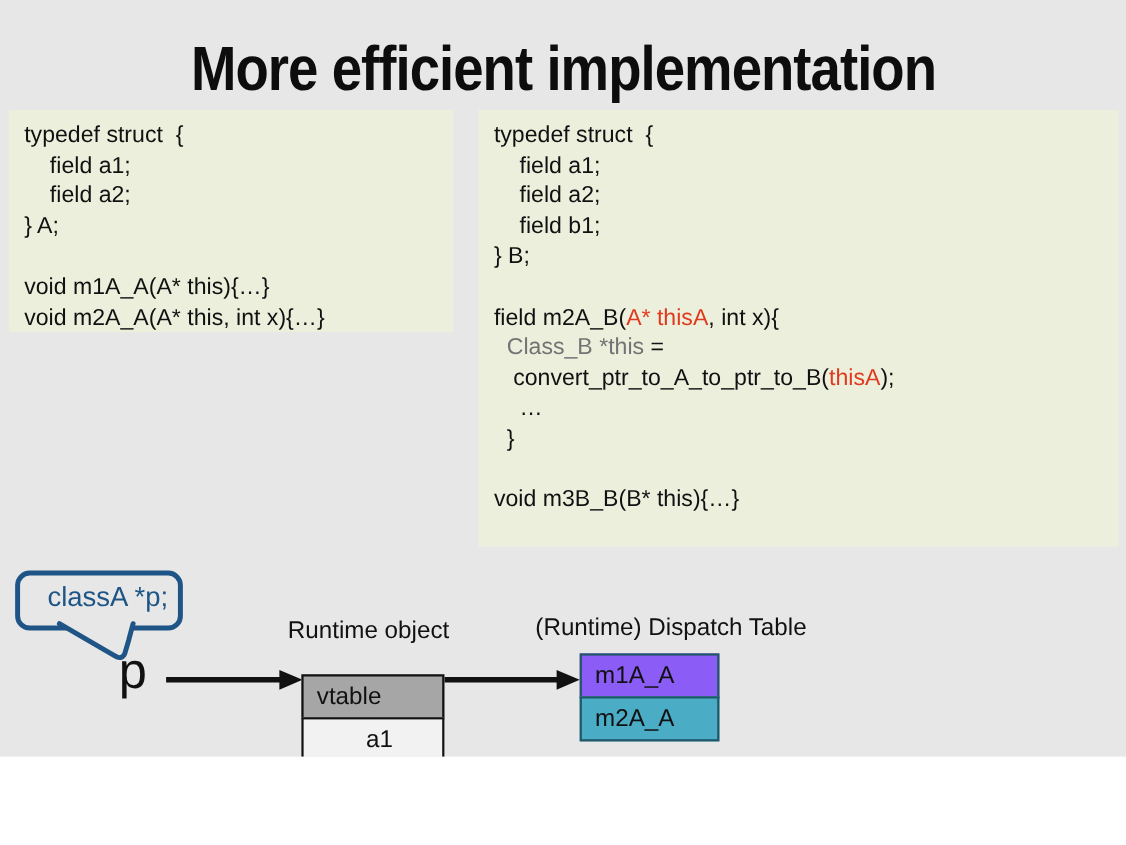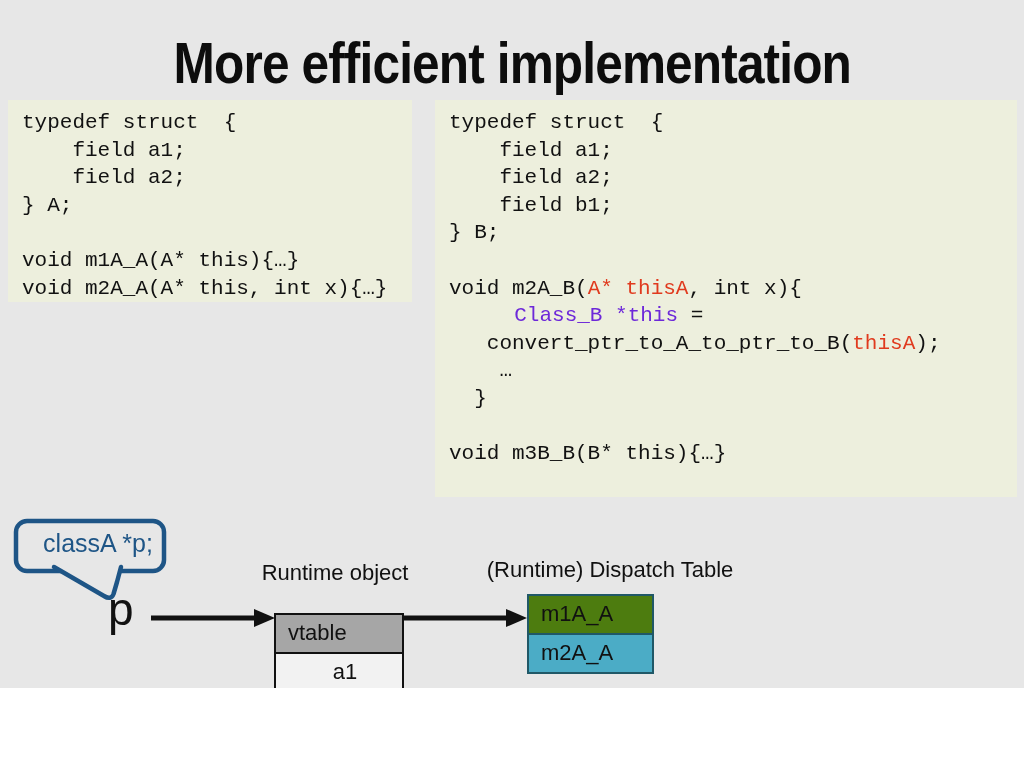--- a/index.html
+++ b/index.html
@@ -11,21 +11,20 @@
   .title-wrap{position:absolute; top:30px; left:0; width:1024px; text-align:center;}
   .title{
     display:inline-block; font-size:57px; font-weight:700; letter-spacing:-1px;
     color:var(--title-color,#0d0d0d); transform:scaleX(0.87); transform-origin:center;
     white-space:nowrap;
   }
   .code-box{
     position:absolute; box-sizing:border-box;
     background:var(--code-box-bg,#edefdd);
     padding:9px 0 0 14px;
-    font-family:Liberation Mono, monospace;
   }
   .code-box.left{ left:8px; top:100px; width:404px; height:202px; }
   .code-box.right{ left:435px; top:100px; width:582px; height:397px; }
   .code-line{
     font-size:21px; line-height:27.6px; min-height:27.6px;
     white-space:pre; color:var(--code-text,#111);
   }
   .callout-svg{ position:absolute; left:8px; top:513px; width:170px; height:95px; }
   .callout-rect{ fill:var(--background,#e7e7e7); stroke:var(--callout-blue,#1e5586); stroke-width:4.5px; }
   .callout-tail{ fill:var(--background,#e7e7e7); stroke:var(--callout-blue,#1e5586); stroke-width:4.5px;
@@ -79,22 +78,22 @@
       <div class="code-line"><span>void m2A_A(A* this, int x){…}</span></div>
     </div>
 
   <div class="code-box right">
       <div class="code-line"><span>typedef struct  {</span></div>
       <div class="code-line"><span>    field a1;</span></div>
       <div class="code-line"><span>    field a2;</span></div>
       <div class="code-line"><span>    field b1;</span></div>
       <div class="code-line"><span>} B;</span></div>
       <div class="code-line"><span></span></div>
-      <div class="code-line"><span>void m2A_B(</span><span style="color: rgb(224, 58, 30);">A* thisA</span><span>, int x){</span></div>
-      <div class="code-line"><span>  </span><span style="color: #6d28d9; margin-left: 40px;">Class_B *this</span><span> =</span></div>
+      <div class="code-line"><span>field m2A_B(</span><span style="color: rgb(224, 58, 30);">A* thisA</span><span>, int x){</span></div>
+      <div class="code-line"><span>  </span><span style="color: #737373;">Class_B *this</span><span> =</span></div>
       <div class="code-line"><span>   convert_ptr_to_A_to_ptr_to_B(</span><span style="color: rgb(224, 58, 30);">thisA</span><span>);</span></div>
       <div class="code-line"><span>    …</span></div>
       <div class="code-line"><span>  }</span></div>
       <div class="code-line"><span></span></div>
       <div class="code-line"><span>void m3B_B(B* this){…}</span></div>
     </div>
 
   <svg class="callout-svg" viewBox="0 0 170 95">
     <rect class="callout-rect" x="8" y="8" width="148" height="50" rx="11"></rect>
     <path class="callout-tail" d="M 46 54 L 96 83 Q 103 87.5 105.5 81 L 109 69 L 113 54"></path>
@@ -123,21 +122,21 @@
     </div>
     <div class="rt-row" style="background: rgb(242, 242, 242); text-align: center;">
       <span>a1</span>
     </div>
     <div class="rt-row" style="background: rgb(242, 242, 242); border-radius: 13px;">
       <span>a2</span>
     </div>
   </div>
 
   <div class="dispatch-table">
-    <div class="dp-row" style="background: #4d7c0f;">
+    <div class="dp-row" style="background: #8b5cf6;">
       <span>m1A_A</span>
     </div>
     <div class="dp-row" style="background: rgb(75, 172, 198);">
       <span>m2A_A</span>
     </div>
   </div>
 
   <div class="page-number">45</div>
 
 </div>

